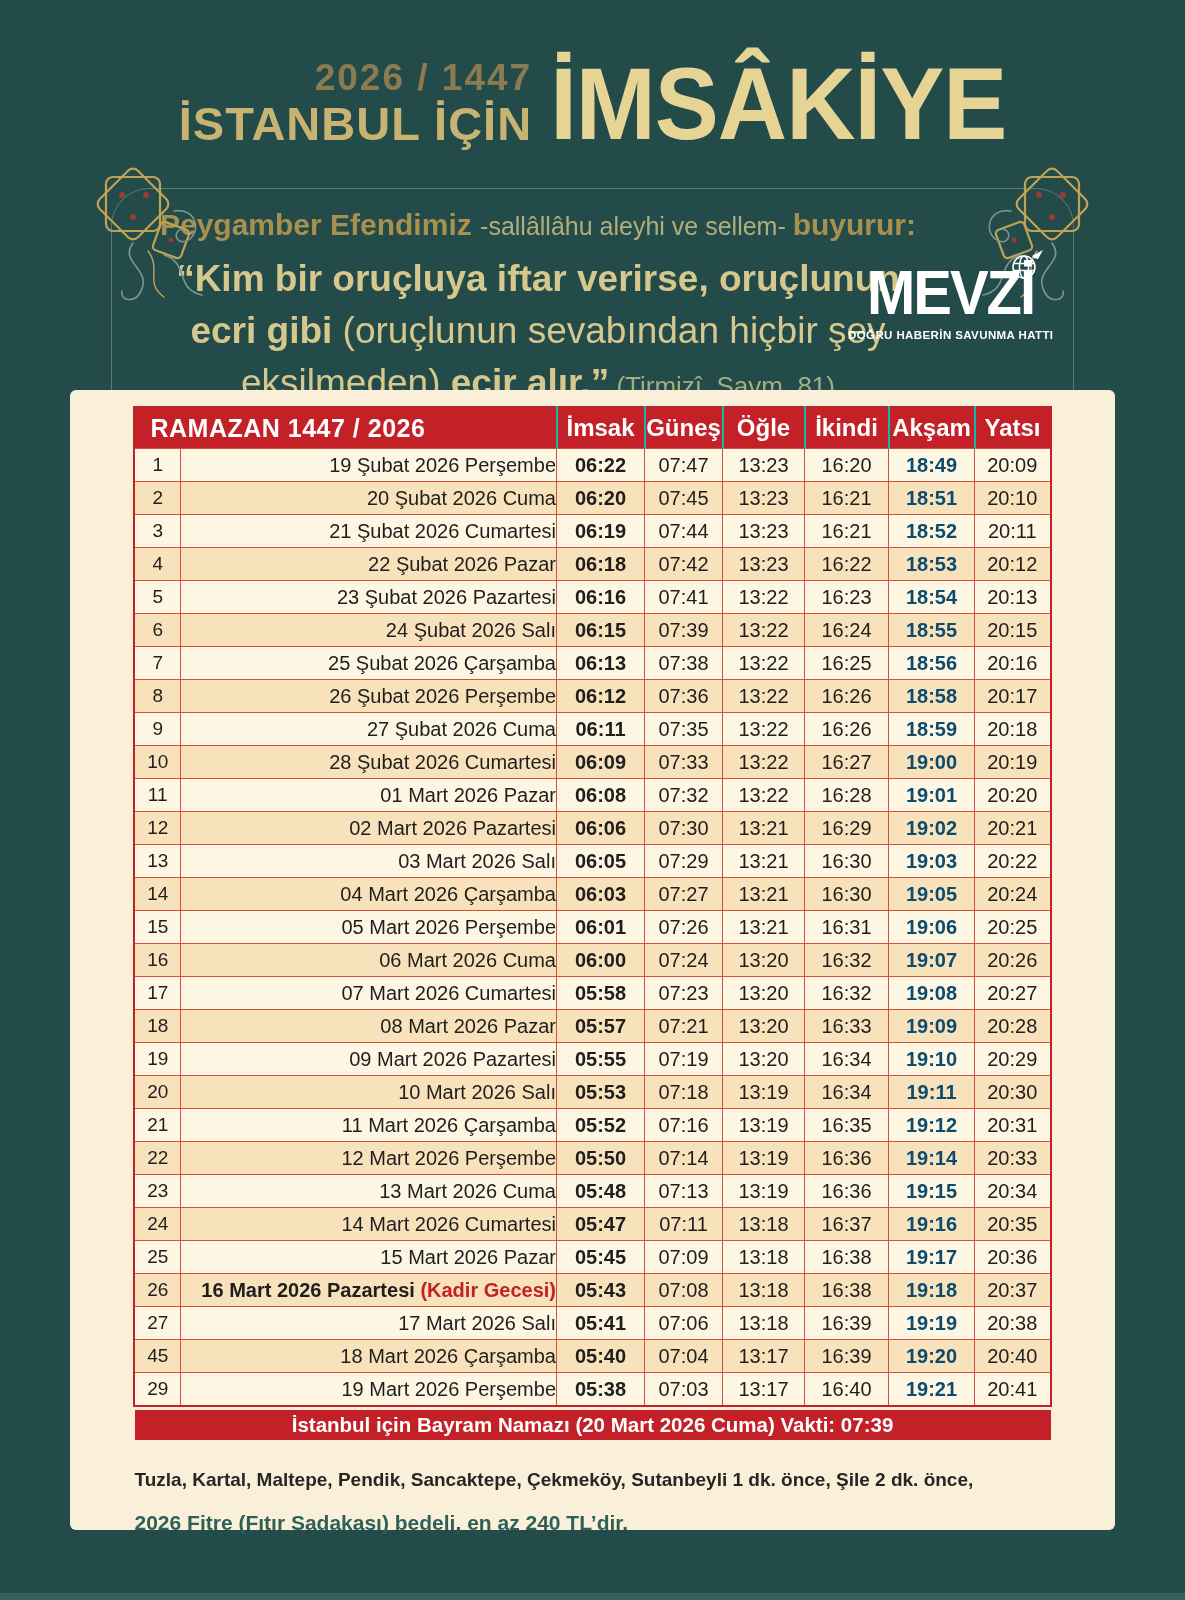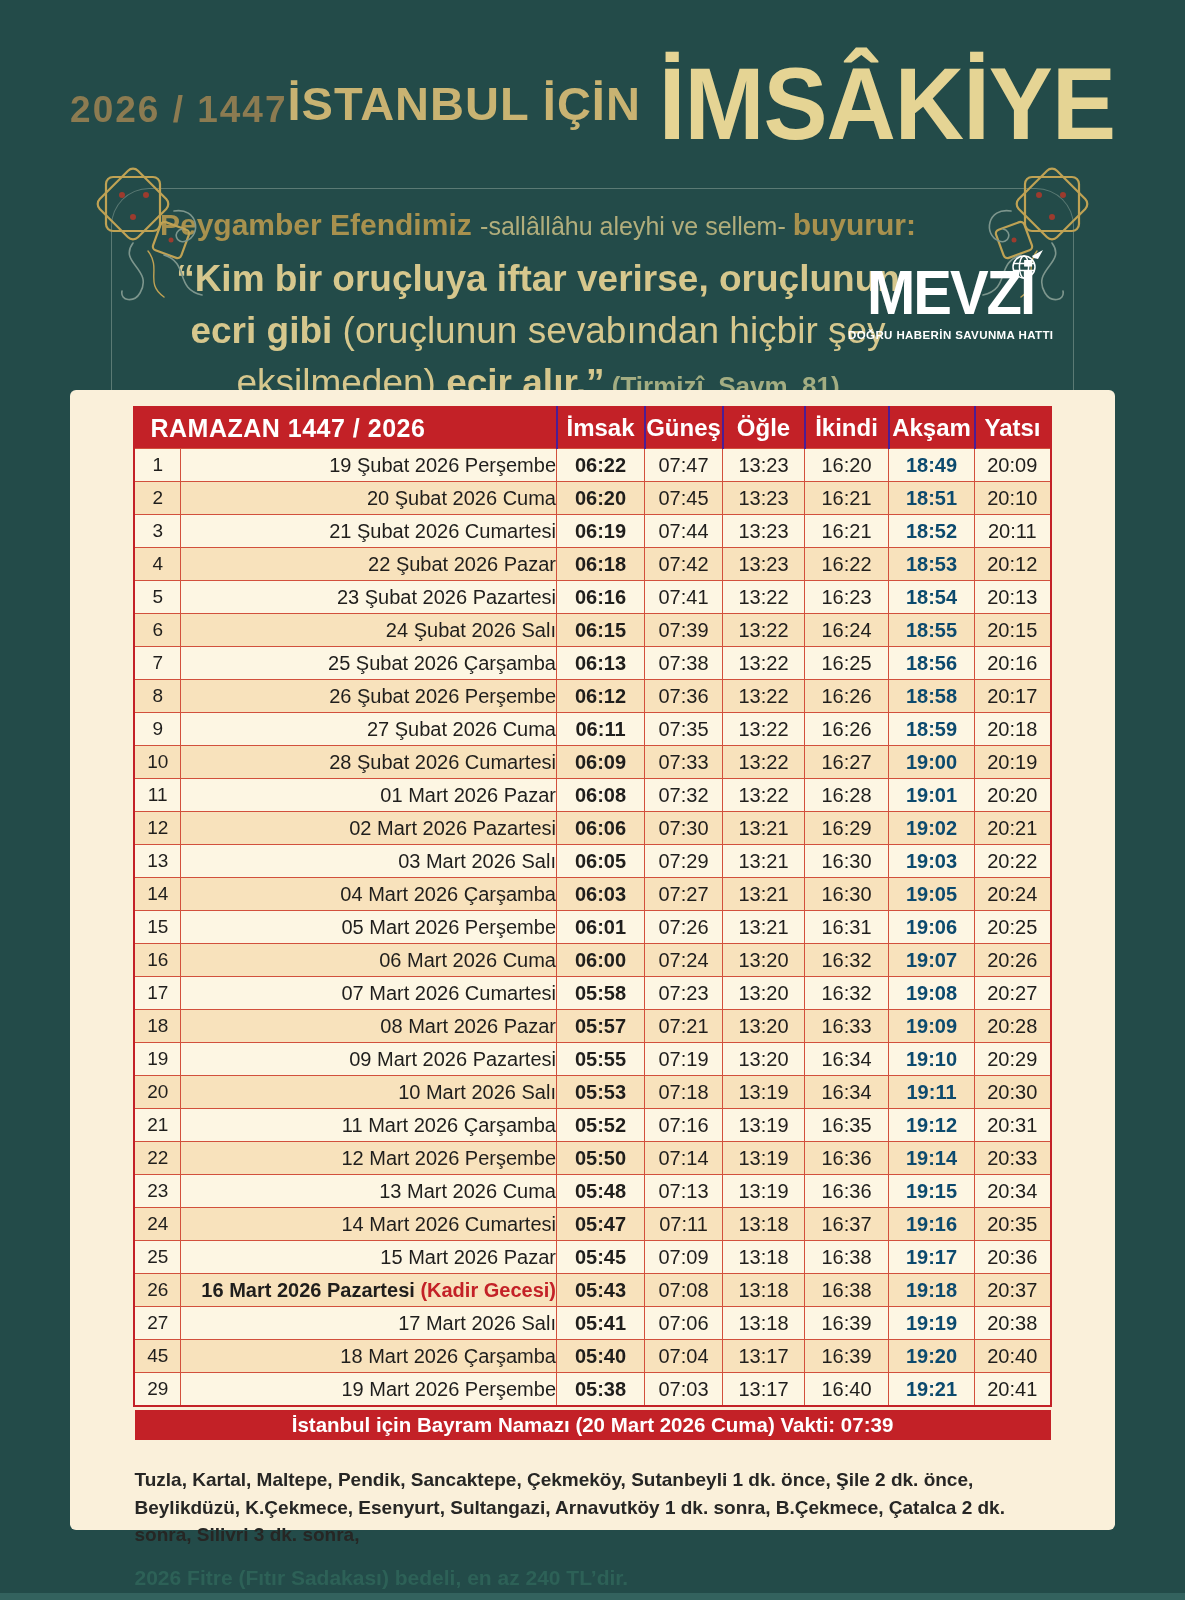--- a/index.html
+++ b/index.html
@@ -3,55 +3,55 @@
 <meta charset="utf-8">
 <style>
   html,body{margin:0;padding:0;}
   .page{
     width:1185px;height:1600px;position:relative;overflow:hidden;
     background:#234b49;
     font-family:"Liberation Sans", sans-serif;
   }
   
   .poster-header{display:flex;justify-content:center;align-items:center;padding-top:44px;height:120px;}
-  .header-left{display:flex;flex-direction:row;align-items:flex-end;margin-right:18px;}
+  .header-left{display:flex;flex-direction:column;align-items:flex-end;margin-right:18px;}
   .year-line{font-size:37px;font-weight:700;color:#8c7b51;letter-spacing:2px;line-height:1.05;}
   .city-line{font-size:47px;font-weight:700;color:#c9b372;letter-spacing:1px;line-height:1.1;}
   .big-title{font-size:96px;font-weight:700;color:#e5d494;line-height:.95;letter-spacing:-1px;transform:scaleY(1.06);}
   
   .quote-frame{
     position:relative;width:963px;height:202px;margin:24px auto 0;box-sizing:border-box;
     border:1px solid #5b7a74;border-bottom:none;border-radius:38px 38px 0 0;
   }
   .ornament{position:absolute;width:160px;height:160px;pointer-events:none;}
   .ornament.left{top:-38px;left:-42px;}
   .ornament.right{top:-38px;right:-42px;transform:scaleX(-1);}
   .quote-inner{width:780px;margin-left:36px;text-align:center;}
   .quote-intro{margin-top:18px;font-size:30px;line-height:1.2;}
   .qi-bold{font-weight:700;color:#a8914e;}
   .qi-small{font-size:25px;color:#b2ae7c;}
   .quote-body{margin-top:10px;font-size:37px;line-height:1.40;color:#d6c78d;}
   .qb-bold{font-weight:700;}
   .qb-reg{font-weight:400;}
-  .qb-ref{font-size:26px;color:#a3ad82;font-weight:700;}
+  .qb-ref{font-size:26px;color:#a3ad82;font-weight:400;}
   
   .mevzi-logo{position:absolute;top:74px;right:20px;width:205px;text-align:center;color:#ffffff;}
   .logo-name{font-size:58px;font-weight:700;letter-spacing:-2px;line-height:1;transform:scaleY(1.1);}
   .globe-icon{position:absolute;top:-16px;right:8px;}
   .logo-tagline{font-size:11.5px;font-weight:700;letter-spacing:.4px;margin-top:8px;white-space:nowrap;}
   
   .panel{
     width:1045px;height:1140px;margin:0 auto;background:#faf0da;border-radius:6px;
     box-sizing:border-box;padding-top:16px;position:relative;z-index:2;
   }
   table.prayer{width:916px;margin:0 auto;border-collapse:collapse;table-layout:fixed;border:2px solid #c32127;}
   col.c-no{width:46px;}  col.c-date{width:376px;}
   col.c-t1{width:88px;}  col.c-t2{width:78px;} col.c-t3{width:82px;}
   col.c-t4{width:84px;}  col.c-t5{width:86px;} col.c-t6{width:76px;}
-  thead th{background:#c32127;color:#fff;font-size:24px;font-weight:700;height:40px;border-left:2px solid #4c1d95;padding:0;}
+  thead th{background:#c32127;color:#fff;font-size:24px;font-weight:700;height:40px;border-left:2px solid #14b8a6;padding:0;}
   thead th.title{text-align:left;padding-left:15px;font-size:25px;letter-spacing:.5px;border-left:none;}
   tbody td{height:32px;font-size:20px;text-align:center;color:#1f1e1c;border:1px solid #d2503c;padding:0;background:#fdf6e3;}
   tbody tr.alt td{background:#f8e2bc;}
   td.no{font-size:19px;}
   td.date{text-align:right;padding-left:12px;white-space:nowrap;}
   td.imsak{font-weight:700;}
   td.aksam{font-weight:700;color:#0c4a6e;}
   .bolddate .date-text{font-weight:700;}
   .kadir-note{color:#c32127;font-weight:700;}
   .banner{
@@ -470,19 +470,18 @@
             <td class="aksam">19:21</td>
             <td class="yatsi">20:41</td>
           </tr>
         </tbody>
     </table>
 
     <div class="banner">İstanbul için Bayram Namazı (20 Mart 2026 Cuma) Vakti:  07:39</div>
 
     <div class="notes">
       <p>Tuzla, Kartal, Maltepe, Pendik, Sancaktepe, Çekmeköy, Sutanbeyli 1 dk. önce, Şile 2 dk. önce,</p>
-      <p>Beylikdüzü, K.Çekmece, Esenyurt, Sultangazi, Arnavutköy 1 dk. sonra, B.Çekmece, Çatalca 2 dk. sonra, Silivri 3 dk. sonra,</p>
       <p class="fitre">2026 Fitre (Fıtır Sadakası) bedeli, en az 240 TL’dir.</p>
     </div>
   </main>
 
   <div class="bottom-strip"></div>
 </div>
 
 </body></html>

